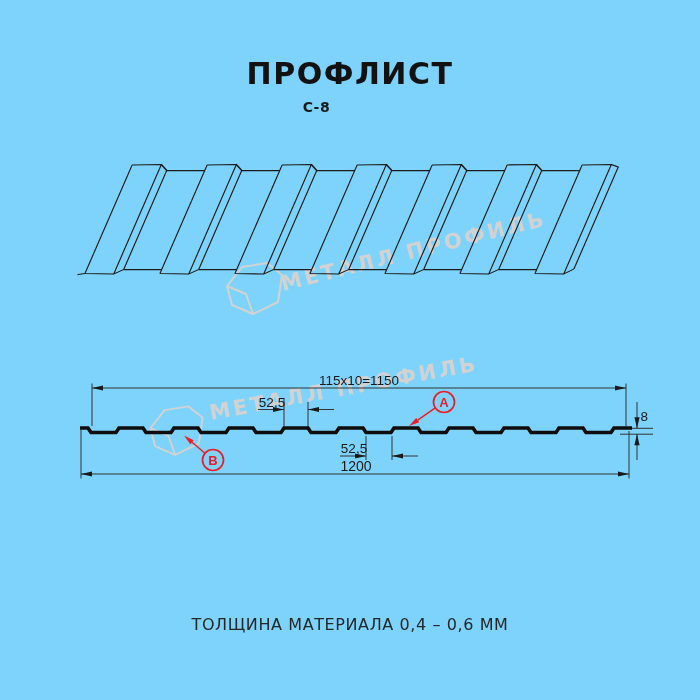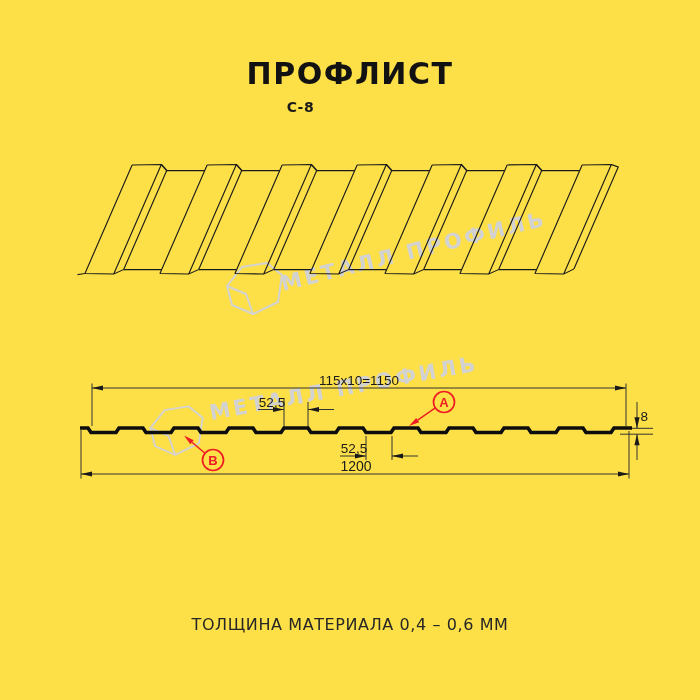--- a/index.html
+++ b/index.html
@@ -1,21 +1,21 @@
 <!DOCTYPE html>
 <html><head>
 <meta charset="utf-8">
 <style>
   html,body{margin:0;padding:0;background:#ffffff;}
-  .page{position:relative;width:700px;height:700px;background:#fde047;overflow:hidden;
+  .page{position:relative;width:700px;height:700px;background:#7dd3fc;overflow:hidden;
         font-family:"Liberation Sans",sans-serif;}
   .title{position:absolute;top:56px;left:0;width:700px;text-align:center;
          font-family:"DejaVu Sans",sans-serif;font-weight:800;font-size:30px;
          letter-spacing:1.5px;color:#121212;}
-  .subtitle{position:absolute;top:99px;left:0;width:601px;text-align:center;
+  .subtitle{position:absolute;top:99px;left:16px;width:601px;text-align:center;
          font-family:"DejaVu Sans",sans-serif;font-weight:700;font-size:14px;
          letter-spacing:.5px;color:#1a1a1a;}
   .footnote{position:absolute;top:615px;left:0;width:700px;text-align:center;
          font-family:"DejaVu Sans",sans-serif;font-weight:500;font-size:16px;
          letter-spacing:.6px;color:#262626;}
   .svg3d{position:absolute;top:140px;left:0;}
   .svgcs{position:absolute;top:340px;left:0;}
   .dimtxt{font-family:"Liberation Sans",sans-serif;font-size:13.5px;fill:#1a1a1a;}
   .dimtxt-lg{font-family:"Liberation Sans",sans-serif;font-size:14px;fill:#1a1a1a;}
   .lbltxt{font-family:"Liberation Sans",sans-serif;font-size:13px;font-weight:bold;}

